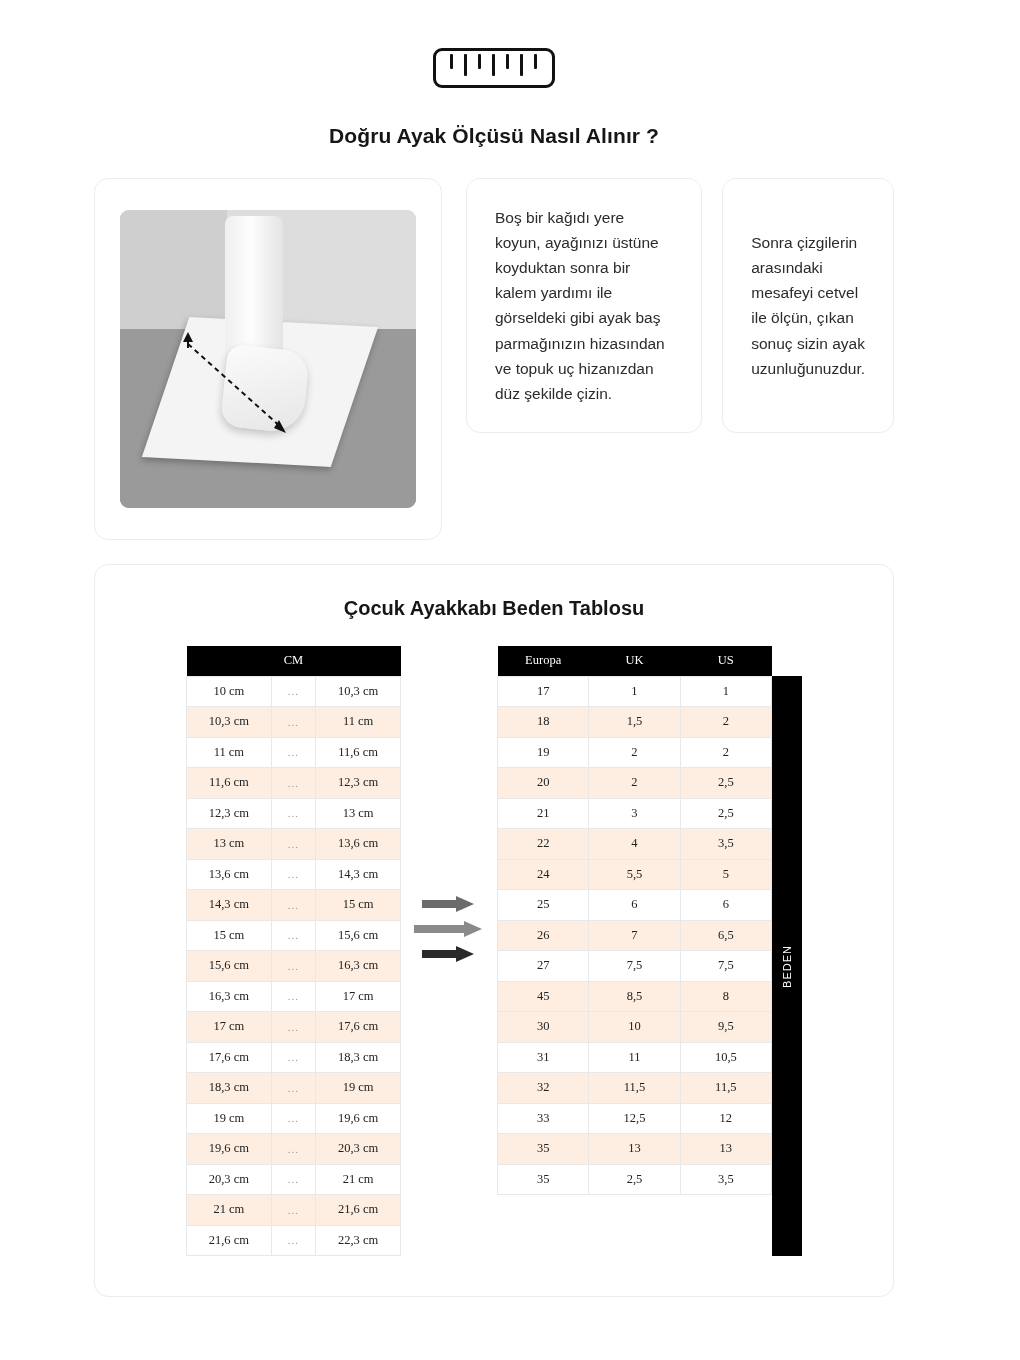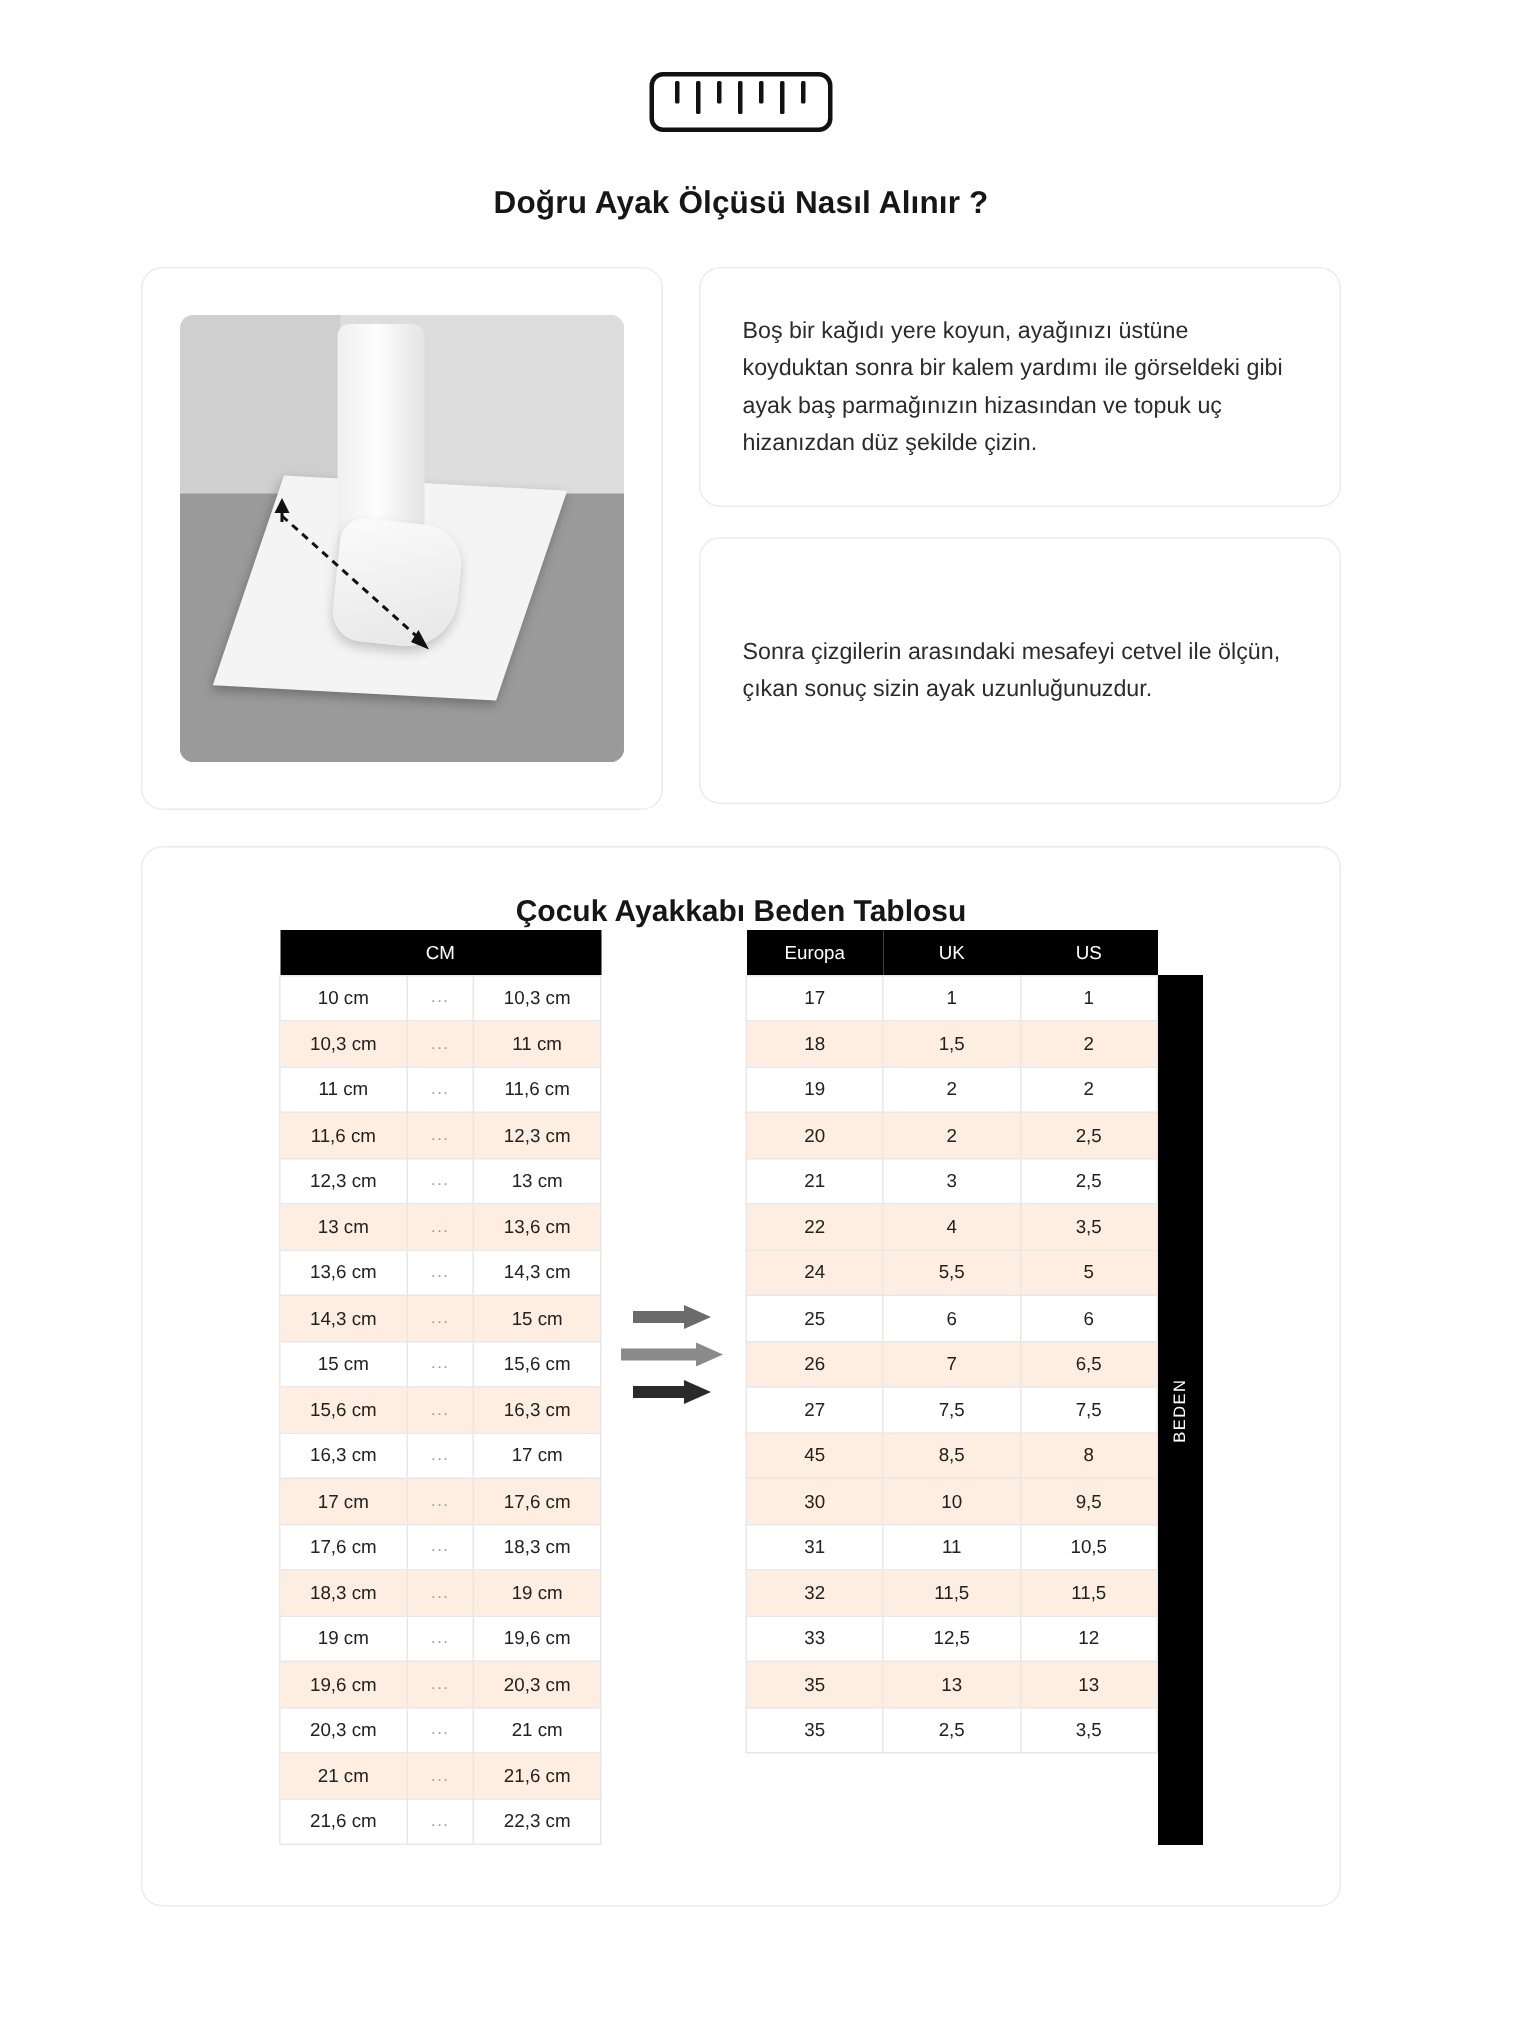--- a/index.html
+++ b/index.html
@@ -135,21 +135,21 @@
   .photo .arrow-line {
     position: absolute;
     left: 54px;
     top: 120px;
     width: 122px;
     height: 112px;
   }
 
   .text-col {
     display: flex;
-    flex-direction: column;
+    flex-direction: row;
     gap: 20px;
     flex: 1 1 auto;
   }
   .text-card {
     padding: 26px 28px;
     min-height: 160px;
     display: flex;
     align-items: center;
   }
   .text-card p {
@@ -167,32 +167,34 @@
     margin: 24px 94px 0 94px;
     padding: 32px 0 40px 0;
     border: 1px solid #ececec;
     border-radius: 14px;
   }
   .table-title {
     text-align: center;
     font-size: 20px;
     font-weight: bold;
     color: #161616;
+    margin-bottom: 26px;
   }
   .tables-row {
     display: flex;
     justify-content: center;
     align-items: flex-start;
     gap: 0;
   }
 
   table {
     border-collapse: collapse;
     font-size: 12.5px;
     color: #222;
+    font-family: Liberation Serif, serif;
   }
   table th {
     background: #000;
     color: #fff;
     font-weight: normal;
     font-size: 12.5px;
     height: 30px;
     padding: 0 10px;
   }
   table td {

